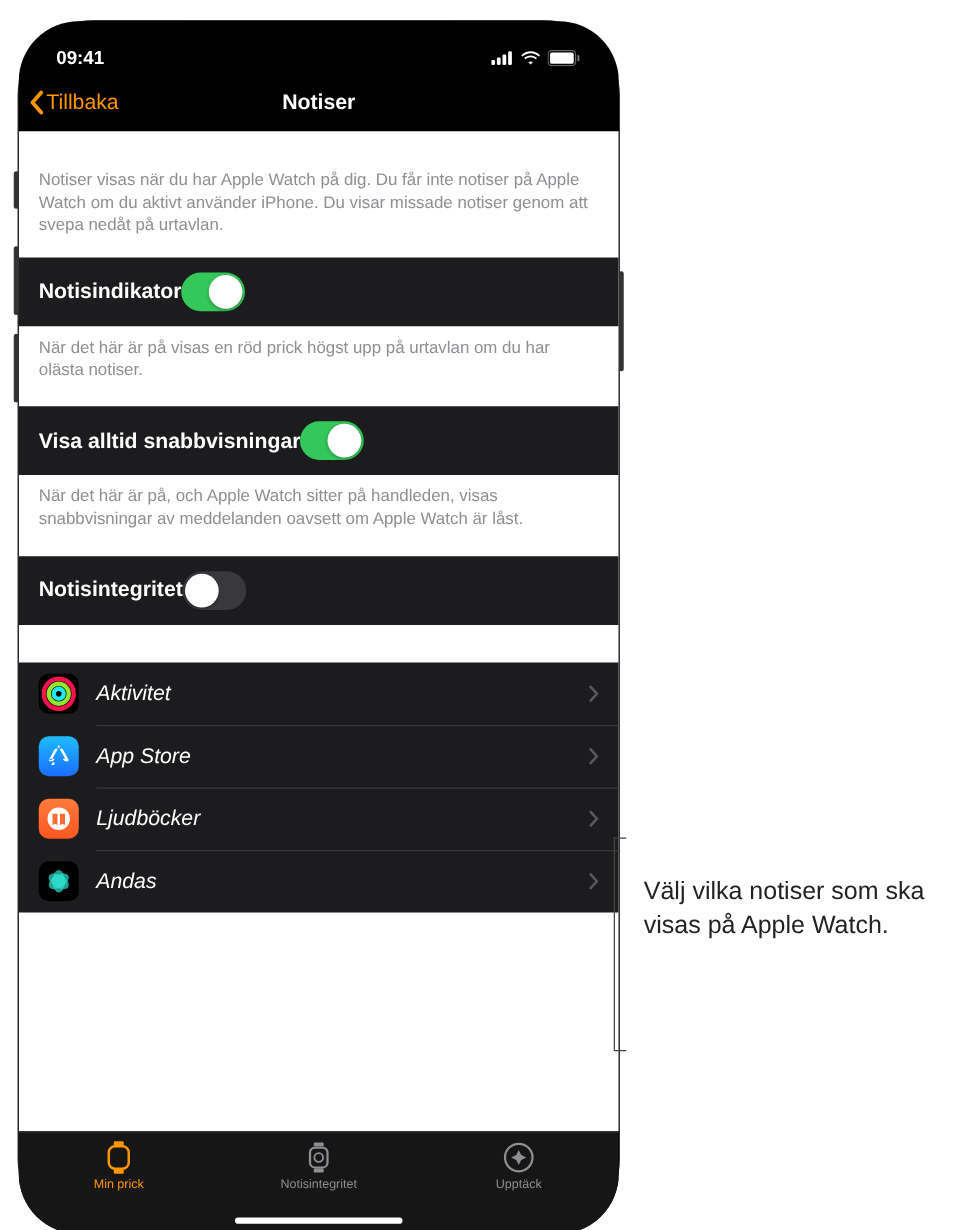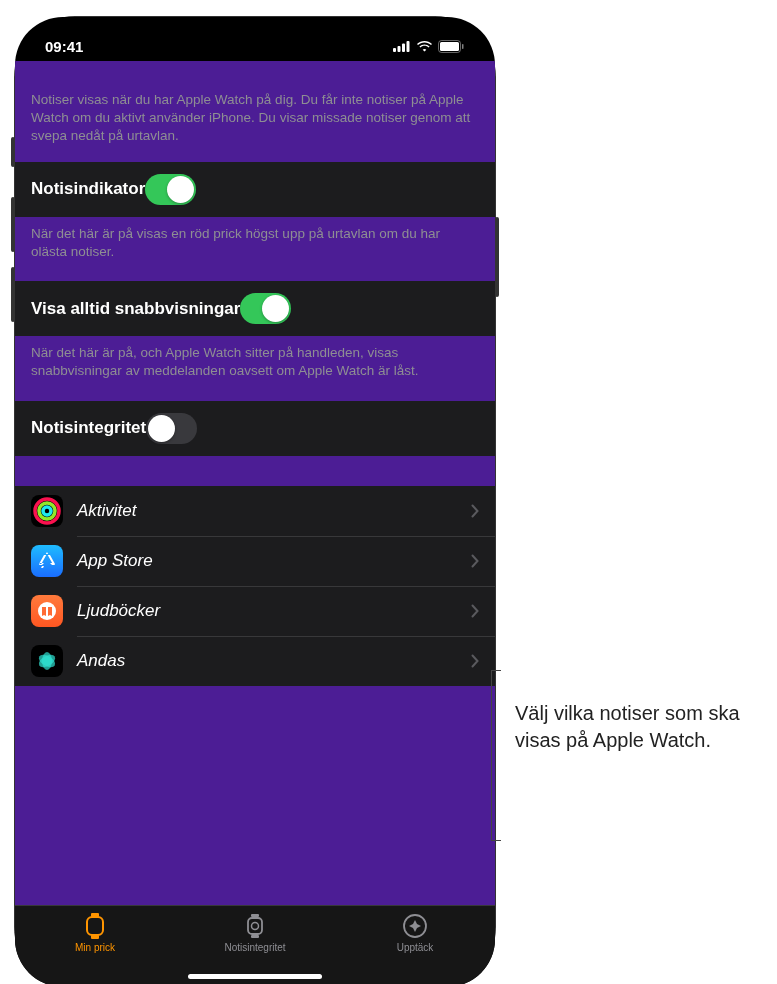--- a/index.html
+++ b/index.html
@@ -78,21 +78,21 @@
       position: absolute;
       left: 50%;
       transform: translateX(-50%);
       color: #fff;
       font-size: 17px;
       font-weight: 600;
     }
     .content {
       flex: 1;
       overflow-y: auto;
-      background: #4c1d95;
+      background: #ffffff;
     }
     .intro-text {
       padding: 30px 16px 16px 16px;
       color: #8e8e93;
       font-size: 13.5px;
       line-height: 1.35;
     }
     .setting-row {
       background: #1c1c1e;
       padding: 12px 16px;
@@ -287,20 +287,29 @@
             <path fill="#fff" d="M8.5 2.5c2.5 0 4.8 1 6.5 2.6l1-1C14 2 11.3.9 8.5.9S3 2 1 4.1l1 1C3.7 3.5 6 2.5 8.5 2.5zm0 3.3c1.6 0 3 .6 4.1 1.6l1-1c-1.4-1.3-3.2-2-5.1-2s-3.7.7-5.1 2l1 1c1.1-1 2.5-1.6 4.1-1.6zm0 3.3c.7 0 1.3.3 1.8.7l-1.8 1.8-1.8-1.8c.5-.4 1.1-.7 1.8-.7z"></path>
           </svg>
         <svg width="27" height="13" viewBox="0 0 27 13">
             <rect x="0.5" y="0.5" width="22" height="12" rx="3" stroke="#fff" stroke-opacity="0.4" fill="none"></rect>
             <rect x="2" y="2" width="19" height="9" rx="1.5" fill="#fff"></rect>
             <rect x="24" y="4" width="1.5" height="5" rx="0.75" fill="#fff" fill-opacity="0.5"></rect>
           </svg>
       </div>
     </div>
 
+    <div class="nav-bar">
+      <div class="back-button">
+        <svg width="12" height="20" viewBox="0 0 12 20">
+            <path fill="none" stroke="#ff9500" stroke-width="3" stroke-linecap="round" stroke-linejoin="round" d="M10 2L3 10l7 8"></path>
+          </svg>
+        <span>Tillbaka</span>
+      </div>
+      <div class="nav-title">Notiser</div>
+    </div>
 
     <div class="content">
       <div class="intro-text">Notiser visas när du har Apple Watch på dig. Du får inte notiser på Apple Watch om du aktivt använder iPhone. Du visar missade notiser genom att svepa nedåt på urtavlan.</div>
 
       <div class="setting-row">
         <span class="setting-label">Notisindikator</span>
         <div class="toggle on">
             <div class="toggle-knob"></div>
           </div>
       </div>

